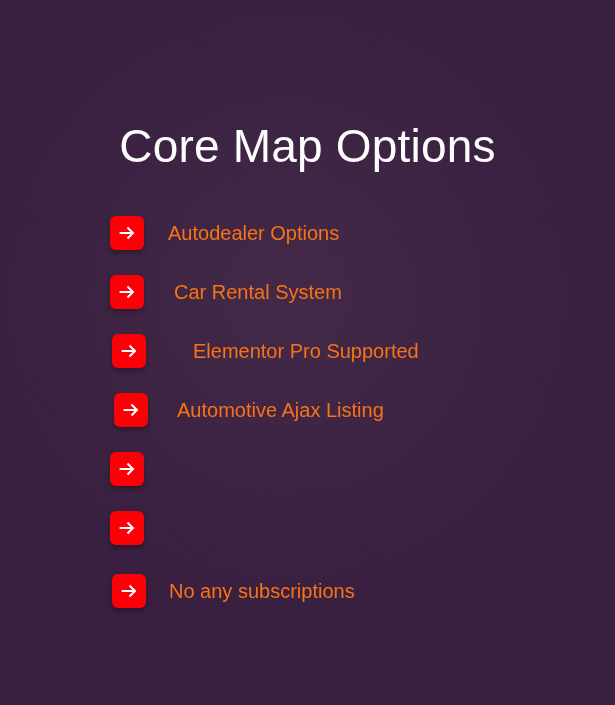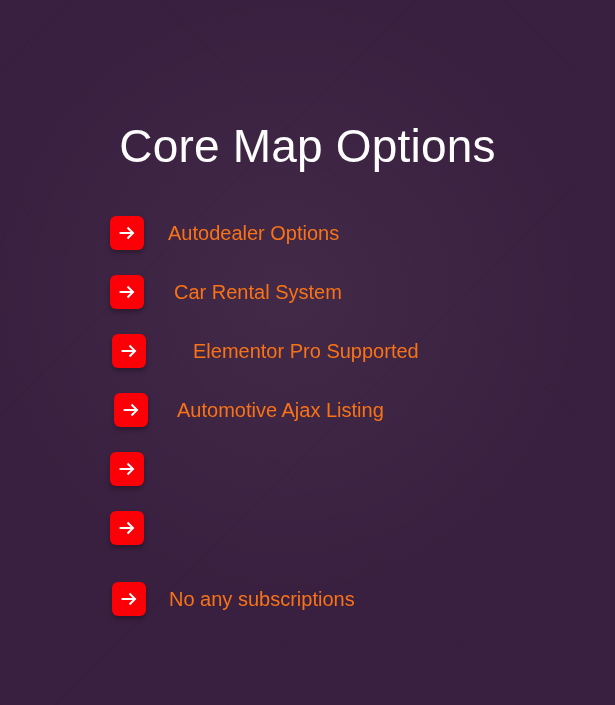--- a/index.html
+++ b/index.html
@@ -172,21 +172,21 @@
             </svg>
           </span>
         </div>
         <div class="feature-item" style="left: 110px; top: 295px;">
           <span class="feature-bullet-icon">
             <svg width="18" height="18" viewBox="0 0 18 18" aria-hidden="true">
               <path d="M2.6 9h12.1M10.2 4.2L15 9l-4.8 4.8" fill="none" stroke="#ffffff" stroke-width="2" stroke-linecap="square" stroke-linejoin="miter"></path>
             </svg>
           </span>
         </div>
-        <div class="feature-item" style="left: 112px; top: 366px;">
+        <div class="feature-item" style="left: 112px; top: 358px;">
           <span class="feature-bullet-icon">
             <svg width="18" height="18" viewBox="0 0 18 18" aria-hidden="true">
               <path d="M2.6 9h12.1M10.2 4.2L15 9l-4.8 4.8" fill="none" stroke="#ffffff" stroke-width="2" stroke-linecap="square" stroke-linejoin="miter"></path>
             </svg>
           </span>
           <span class="feature-label" style="margin-left: 23px;">No any subscriptions</span>
         </div>
       </div>
 
   </div>

